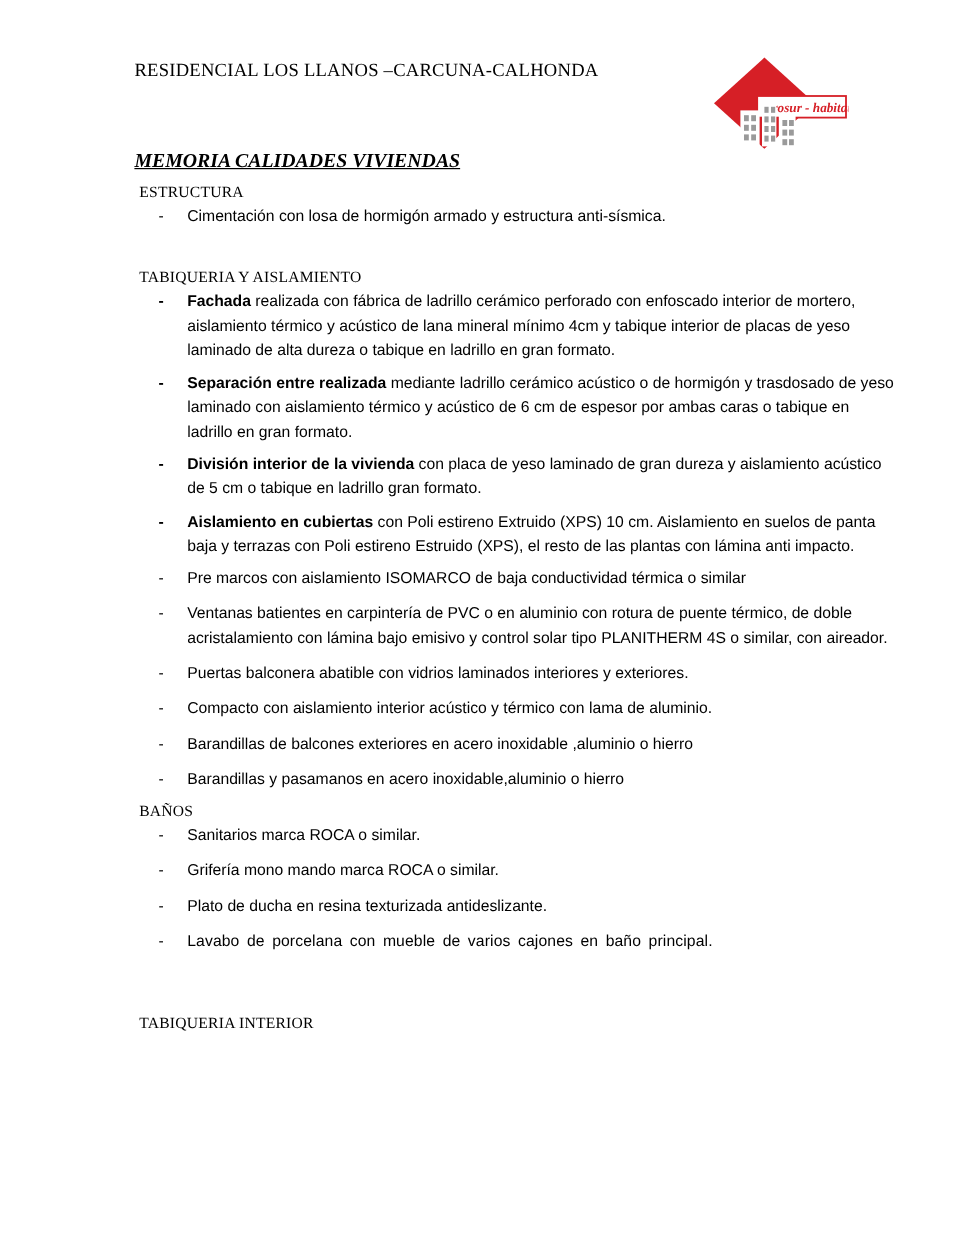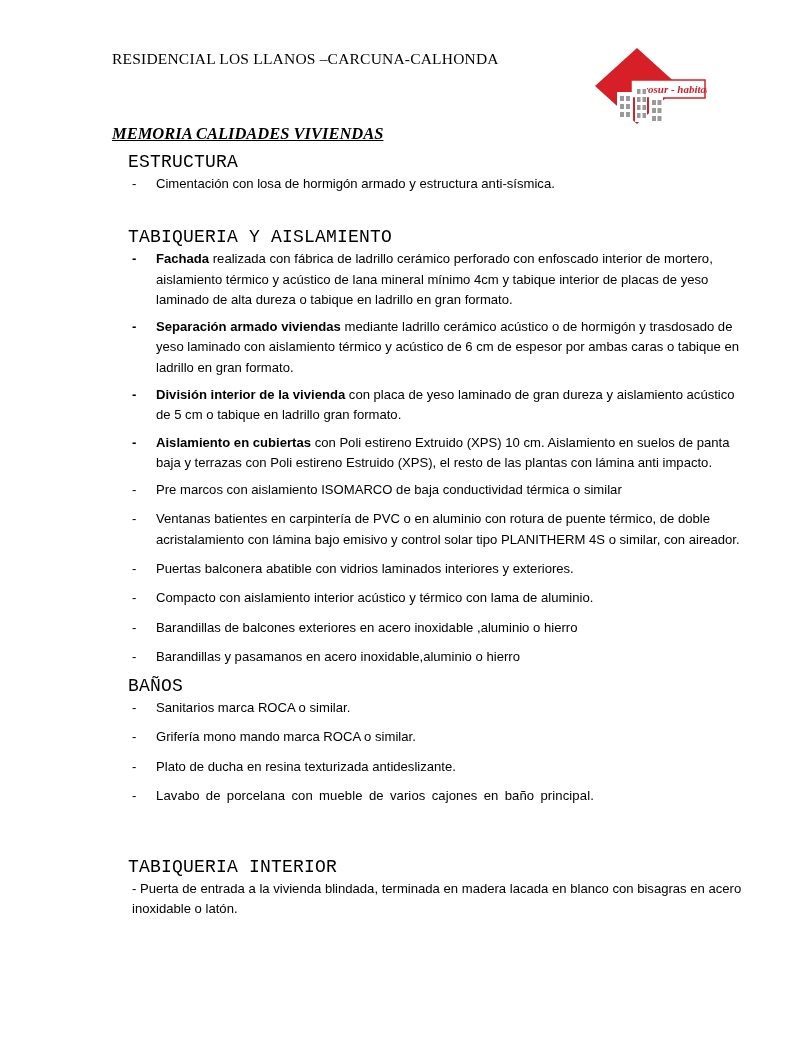--- a/index.html
+++ b/index.html
@@ -43,24 +43,24 @@
     font-family: "Liberation Serif", serif;
     font-style: italic;
     font-weight: bold;
     font-size: 16.5px;
     text-decoration: underline;
     margin: 56px 0 0 0;
     padding-right: 60px;
   }
 
   h2.section {
-    font-family: Liberation Mono, monospace;
+    font-family: Liberation Serif, serif;
     font-weight: normal;
-    font-size: 18px;
-    margin: 8px 0 2px 16px;
+    font-size: 13px;
+    margin: 8px 0 2px 4px;
     letter-spacing: 0.2px;
   }
   h2.section.tight { margin-top: 2px; }
 
   ul.items {
     list-style: none;
     margin: 0;
     padding: 0;
   }
   ul.items li {
@@ -152,21 +152,21 @@
   <div class="gap-md"></div>
 
   <h2 class="section">TABIQUERIA Y AISLAMIENTO</h2>
   <ul class="items bold-dash">
     <li>
       <span class="dash">-</span>
       <span class="txt"><b>Fachada</b><span> realizada con fábrica de ladrillo cerámico perforado     con enfoscado interior de mortero, aislamiento térmico y acústico de lana mineral mínimo 4cm y tabique interior de placas de yeso laminado de alta dureza o tabique en ladrillo en gran formato.</span></span>
     </li>
     <li>
       <span class="dash">-</span>
-      <span class="txt"><b>Separación armado viviendas</b><span> mediante ladrillo cerámico acústico o de hormigón y trasdosado de yeso laminado con aislamiento térmico y acústico de 6 cm de espesor por ambas caras o tabique en ladrillo en gran formato.</span></span>
+      <span class="txt"><b>Separación entre realizada</b><span> mediante ladrillo cerámico acústico o de hormigón y trasdosado de yeso laminado con aislamiento térmico y acústico de 6 cm de espesor por ambas caras o tabique en ladrillo en gran formato.</span></span>
     </li>
     <li>
       <span class="dash">-</span>
       <span class="txt"><b>División interior de la vivienda</b><span> con placa de yeso laminado de gran dureza y aislamiento acústico de 5 cm o tabique en ladrillo gran formato.</span></span>
     </li>
     <li>
       <span class="dash">-</span>
       <span class="txt"><b>Aislamiento en cubiertas</b><span> con Poli estireno Extruido (XPS) 10 cm. Aislamiento en suelos de panta baja y terrazas con Poli estireno Estruido (XPS), el resto de las plantas con lámina anti impacto.</span></span>
     </li>
   </ul>
@@ -214,15 +214,14 @@
     </li>
     <li class="spaced">
       <span class="dash">-</span>
       <span class="txt" style="max-width:470px;">Lavabo  de  porcelana  con  mueble  de  varios  cajones  en  baño  principal.</span>
     </li>
   </ul>
 
   <div class="gap-lg"></div>
 
   <h2 class="section">TABIQUERIA INTERIOR</h2>
-  <p class="plain-para">- Puerta de entrada a la vivienda blindada, terminada en madera lacada en blanco con bisagras en acero inoxidable o latón.</p>
 
 </div>
 
 </body></html>

